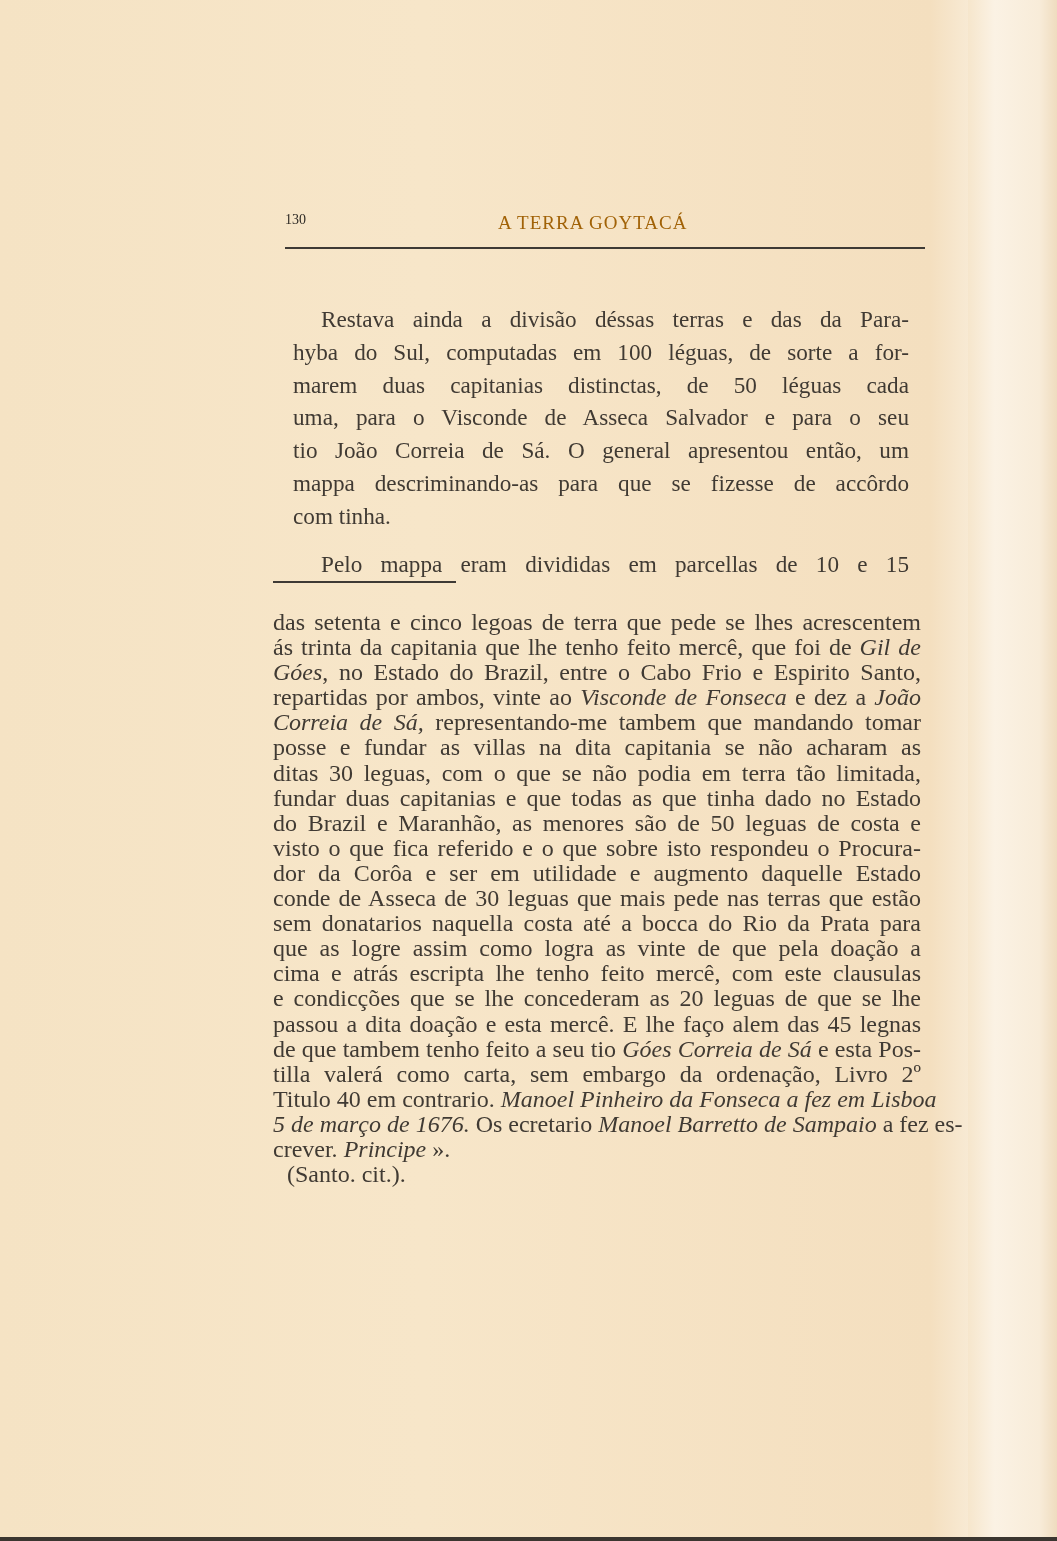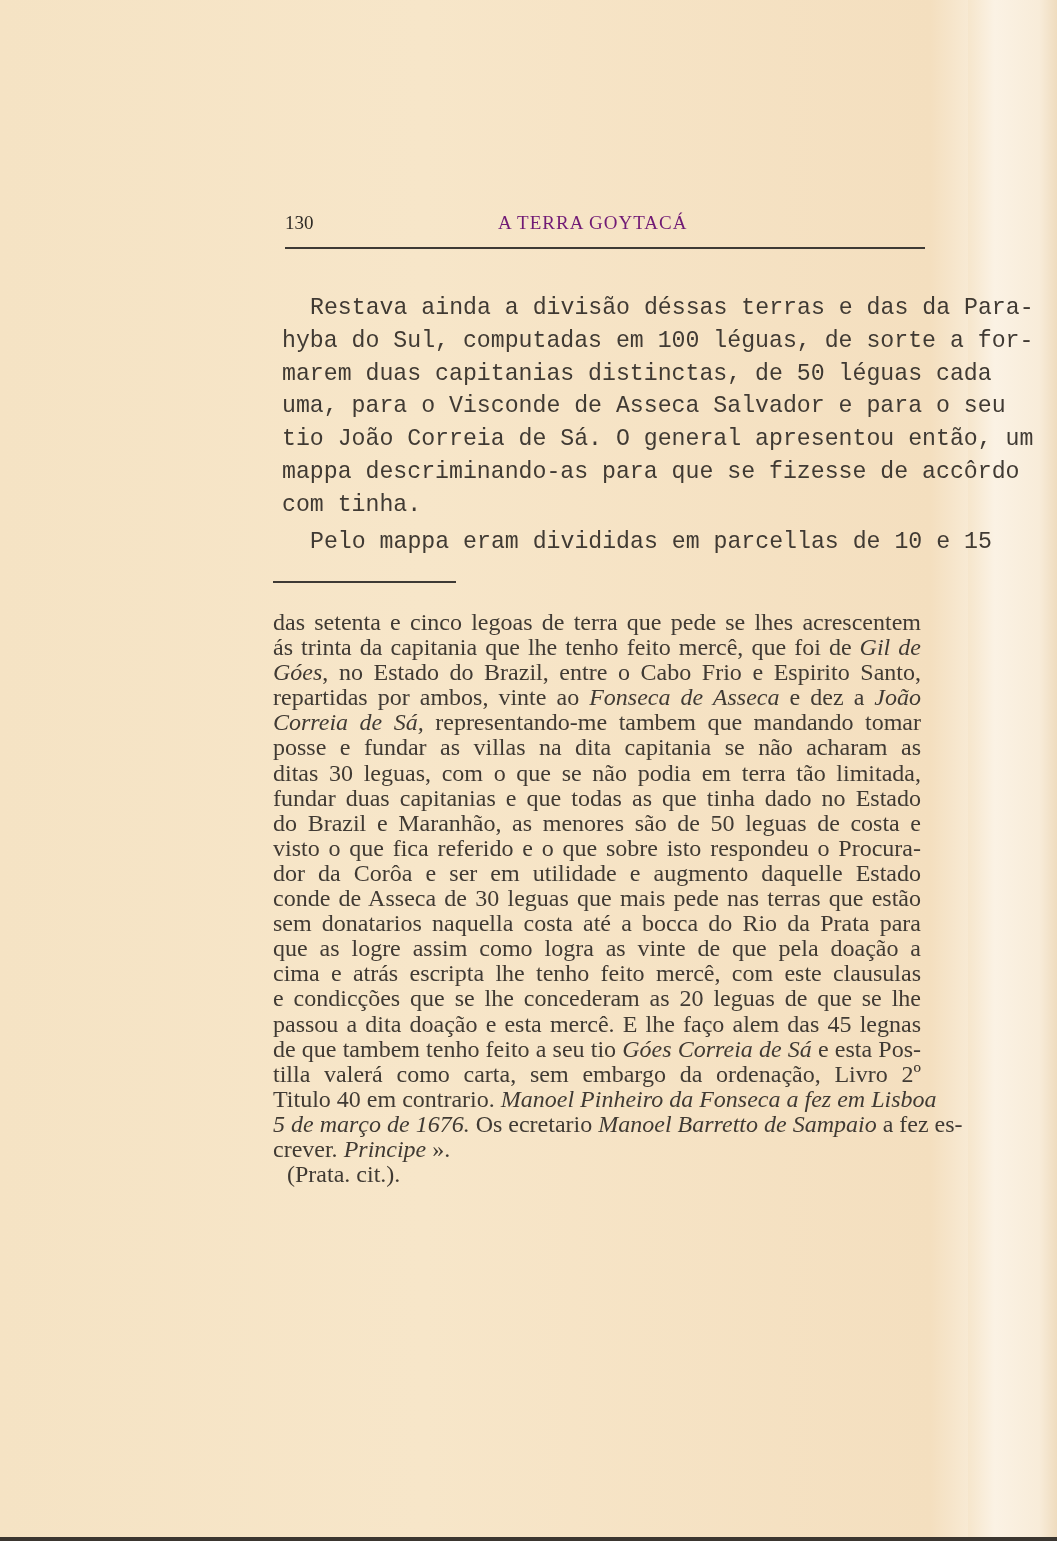--- a/index.html
+++ b/index.html
@@ -16,35 +16,35 @@
     }
     .bottom-shadow {
       position: absolute; left: 0; bottom: 0; width: 1057px; height: 4px;
       background: #3b3630;
     }
     .header {
       position: absolute; left: 285px; top: 212px; width: 640px; height: 26px;
     }
     .page-number {
       position: absolute; left: 0; top: 0;
-      font-family: "Liberation Serif", serif; font-size: 19px; color: #2e2a25;
+      font-family: "Liberation Serif", serif; font-size: 14px; color: #2e2a25;
     }
     .running-title {
       position: absolute; left: 213px; top: 0;
-      font-family: "Liberation Serif", serif; font-size: 19px; letter-spacing: 1px; color: #701a75;
+      font-family: "Liberation Serif", serif; font-size: 19px; letter-spacing: 1px; color: #a16207;
     }
     .header-rule {
       position: absolute; left: 285px; top: 247px; width: 640px; height: 2px; background: #3e3a35;
     }
     .body-text {
       position: absolute; left: 278px; top: 288px; width: 646px;
       font-family: "Liberation Serif", serif; font-size: 23.2px; line-height: 32.8px;
       color: #403a33; text-align: justify;
     }
-    .body-text p { margin: 4px; text-indent: 28px; font-family: Liberation Mono, monospace; }
+    .body-text p { margin: 15px; text-indent: 28px; }
     .footnote-rule {
       position: absolute; left: 273px; top: 581px; width: 183px; height: 1.5px; background: #3e3a35;
     }
     .footnote {
       position: absolute; left: 273px; top: 610px; width: 648px;
       font-family: "Liberation Serif", serif; font-size: 24px; line-height: 25.1px;
       color: #403a33; text-align: justify;
     }
     .footnote p { margin: 0; }
     .footnote .cite { padding-left: 14px; }
@@ -78,36 +78,36 @@
   </p>
 </div>
 
 <div class="footnote-rule"></div>
 
 <div class="footnote">
   <p>
     <span class="line">das setenta e cinco legoas de terra que pede se lhes acrescentem</span>
     <span class="line"><span>ás trinta da capitania que lhe tenho feito mercê, que foi de </span><i>Gil de</i></span>
     <span class="line"><i>Góes</i><span>, no Estado do Brazil, entre o Cabo Frio e Espirito Santo,</span></span>
-    <span class="line"><span>repartidas por ambos, vinte ao </span><i>Fonseca de Asseca</i><span> e dez a </span><i>João</i></span>
+    <span class="line"><span>repartidas por ambos, vinte ao </span><i>Visconde de Fonseca</i><span> e dez a </span><i>João</i></span>
     <span class="line"><i>Correia de Sá,</i><span> representando-me tambem que mandando tomar</span></span>
     <span class="line">posse e fundar as villas na dita capitania se não acharam as</span>
     <span class="line">ditas 30 leguas, com o que se não podia em terra tão limitada,</span>
     <span class="line">fundar duas capitanias e que todas as que tinha dado no Estado</span>
     <span class="line">do Brazil e Maranhão, as menores são de 50 leguas de costa e</span>
     <span class="line">visto o que fica referido e o que sobre isto respondeu o Procura-</span>
     <span class="line">dor da Corôa e ser em utilidade e augmento daquelle Estado</span>
     <span class="line">conde de Asseca de 30 leguas que mais pede nas terras que estão</span>
     <span class="line">sem donatarios naquella costa até a bocca do Rio da Prata para</span>
     <span class="line">que as logre assim como logra as vinte de que pela doação a</span>
     <span class="line">cima e atrás escripta lhe tenho feito mercê, com este clausulas</span>
     <span class="line">e condicções que se lhe concederam as 20 leguas de que se lhe</span>
     <span class="line">passou a dita doação e esta mercê. E lhe faço alem das 45 legnas</span>
     <span class="line"><span>de que tambem tenho feito a seu tio </span><i>Góes Correia de Sá</i><span> e esta Pos-</span></span>
     <span class="line">tilla valerá como carta, sem embargo da ordenação, Livro 2º</span>
     <span class="line"><span>Titulo 40 em contrario. </span><i>Manoel Pinheiro da Fonseca a fez em Lisboa</i></span>
     <span class="line"><i>5 de março de 1676.</i><span> Os ecretario </span><i>Manoel Barretto de Sampaio</i><span> a fez es-</span></span>
     <span class="line last"><span>crever. </span><i>Principe</i><span> ».</span></span>
   </p>
-  <p class="cite">(Prata. cit.).</p>
+  <p class="cite">(Santo. cit.).</p>
 </div>
 
 <div class="bottom-shadow"></div>
 
 </body></html>

